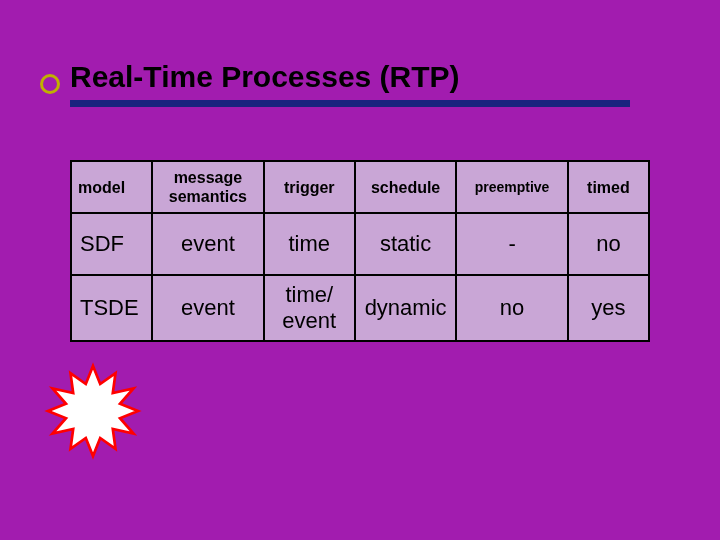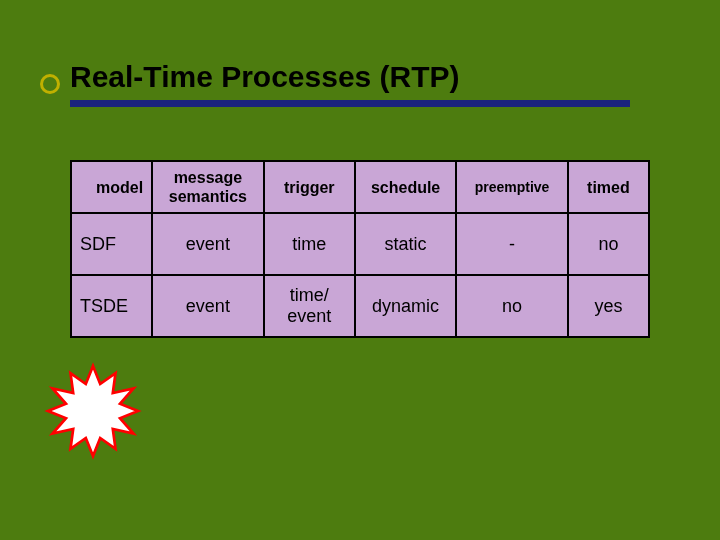--- a/index.html
+++ b/index.html
@@ -9,21 +9,21 @@
     height: 540px;
     background: #fff;
     font-family: Arial, Helvetica, sans-serif;
     position: relative;
     overflow: hidden;
   }
   .slide {
     width: 720px;
     height: 540px;
     position: relative;
-    background: #4d7c0f;
+    background: #a21caf;
   }
   .title-wrap {
     position: absolute;
     left: 60px;
     top: 60px;
     width: 600px;
   }
   .bullet {
     position: absolute;
     left: -20px;
@@ -55,21 +55,21 @@
   table {
     border-collapse: collapse;
     width: 100%;
     table-layout: fixed;
   }
   th, td {
     border: 2px solid #000;
     text-align: center;
     vertical-align: middle;
     padding: 6px 4px;
-    font-size: 18px;
+    font-size: 22px;
   }
   th {
     background: #c9a6d6;
     font-weight: bold;
     font-size: 16px;
     line-height: 1.2;
   }
   td {
     background: #c9a6d6;
     height: 48px;
@@ -81,21 +81,21 @@
   }
   col.c0 { width: 80px; }
   col.c1 { width: 110px; }
   col.c2 { width: 90px; }
   col.c3 { width: 100px; }
   col.c4 { width: 110px; }
   col.c5 { width: 80px; }
   .highlight-row td {
     background: #fff;
   }
-  th.h-model { text-align: left; padding-left: 24px; }
+  th.h-model { text-align: left; padding-left: 6px; }
   th.h-preempt { font-size: 14px; margin-left: 8px; }
 
   .starburst {
     position: absolute;
     left: 48px;
     top: 366px;
     width: 90px;
     height: 90px;
     pointer-events: none;
   }

